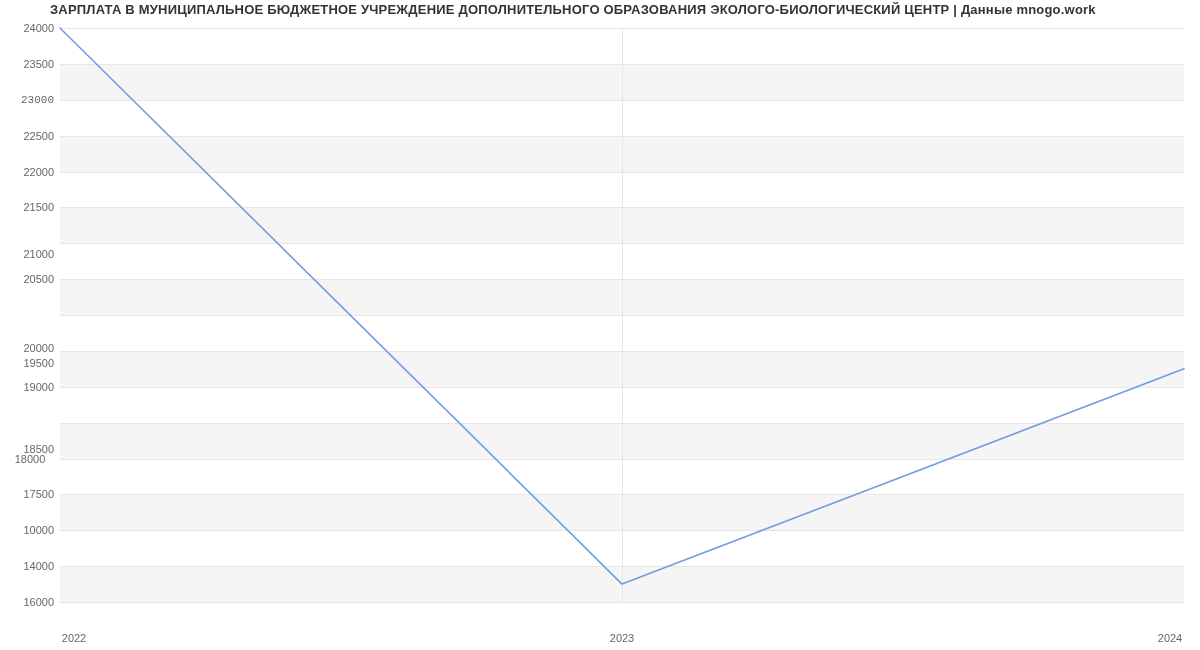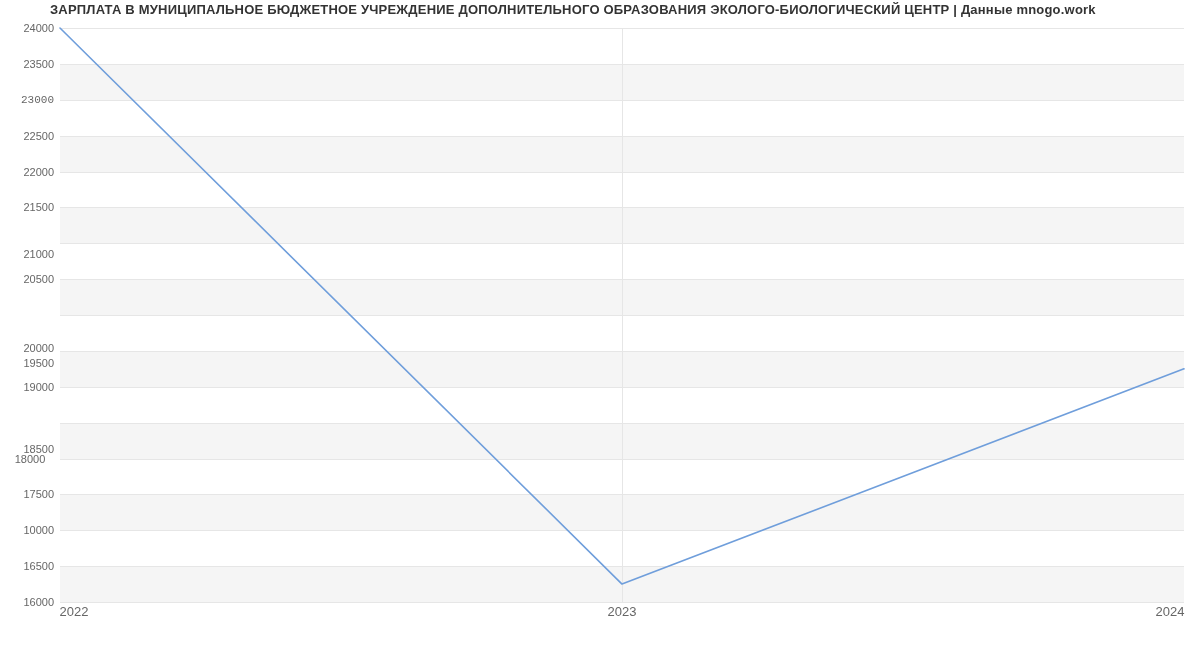--- a/index.html
+++ b/index.html
@@ -57,22 +57,22 @@
     position: absolute;
     right: 1146px;
     width: 48px;
     text-align: right;
     font-size: 11px;
     color: #666;
     transform: translateY(-50%);
   }
   .xtick {
     position: absolute;
-    top: 604px;
-    font-size: 13px;
+    top: 632px;
+    font-size: 11px;
     color: #666;
     transform: translateX(-50%);
   }
   svg.line {
     position: absolute;
     left: 0;
     top: 0;
     width: 100%;
     height: 100%;
     overflow: visible;
@@ -110,21 +110,21 @@
       <div class="gridline" style="top: 107.625px;"></div>
       <div class="gridline" style="top: 71.75px;"></div>
       <div class="gridline" style="top: 35.875px;"></div>
       <div class="gridline" style="top: 0px;"></div>
       <div class="vgrid" style="left: 562px;"></div>
       <svg class="line" viewBox="0 0 1124 574" preserveAspectRatio="none">
       <polyline id="series-path" fill="none" stroke-width="1.6" stroke-linejoin="round" stroke-linecap="round" points="0,0 562,556.0625 1124,340.8125" stroke="#6f9edb"></polyline>
     </svg>
   </div>
 <div class="ytick" style="top: 602px;">16000</div>
-    <div class="ytick" style="top: 566.125px;">16500</div>
+    <div class="ytick" style="top: 566.125px;">14000</div>
     <div class="ytick" style="top: 530.25px;">10000</div>
     <div class="ytick" style="top: 494.375px;">17500</div>
     <div class="ytick" style="top: 458.5px; text-align: center;">18000</div>
     <div class="ytick" style="top: 423px; margin-top: 26px;">18500</div>
     <div class="ytick" style="top: 386.75px;">19000</div>
     <div class="ytick" style="top: 350.875px; margin-top: 12px;">19500</div>
     <div class="ytick" style="top: 315px; margin-top: 33px;">20000</div>
     <div class="ytick" style="top: 279.125px;">20500</div>
     <div class="ytick" style="top: 254px;">21000</div>
     <div class="ytick" style="top: 207.375px;">21500</div>

